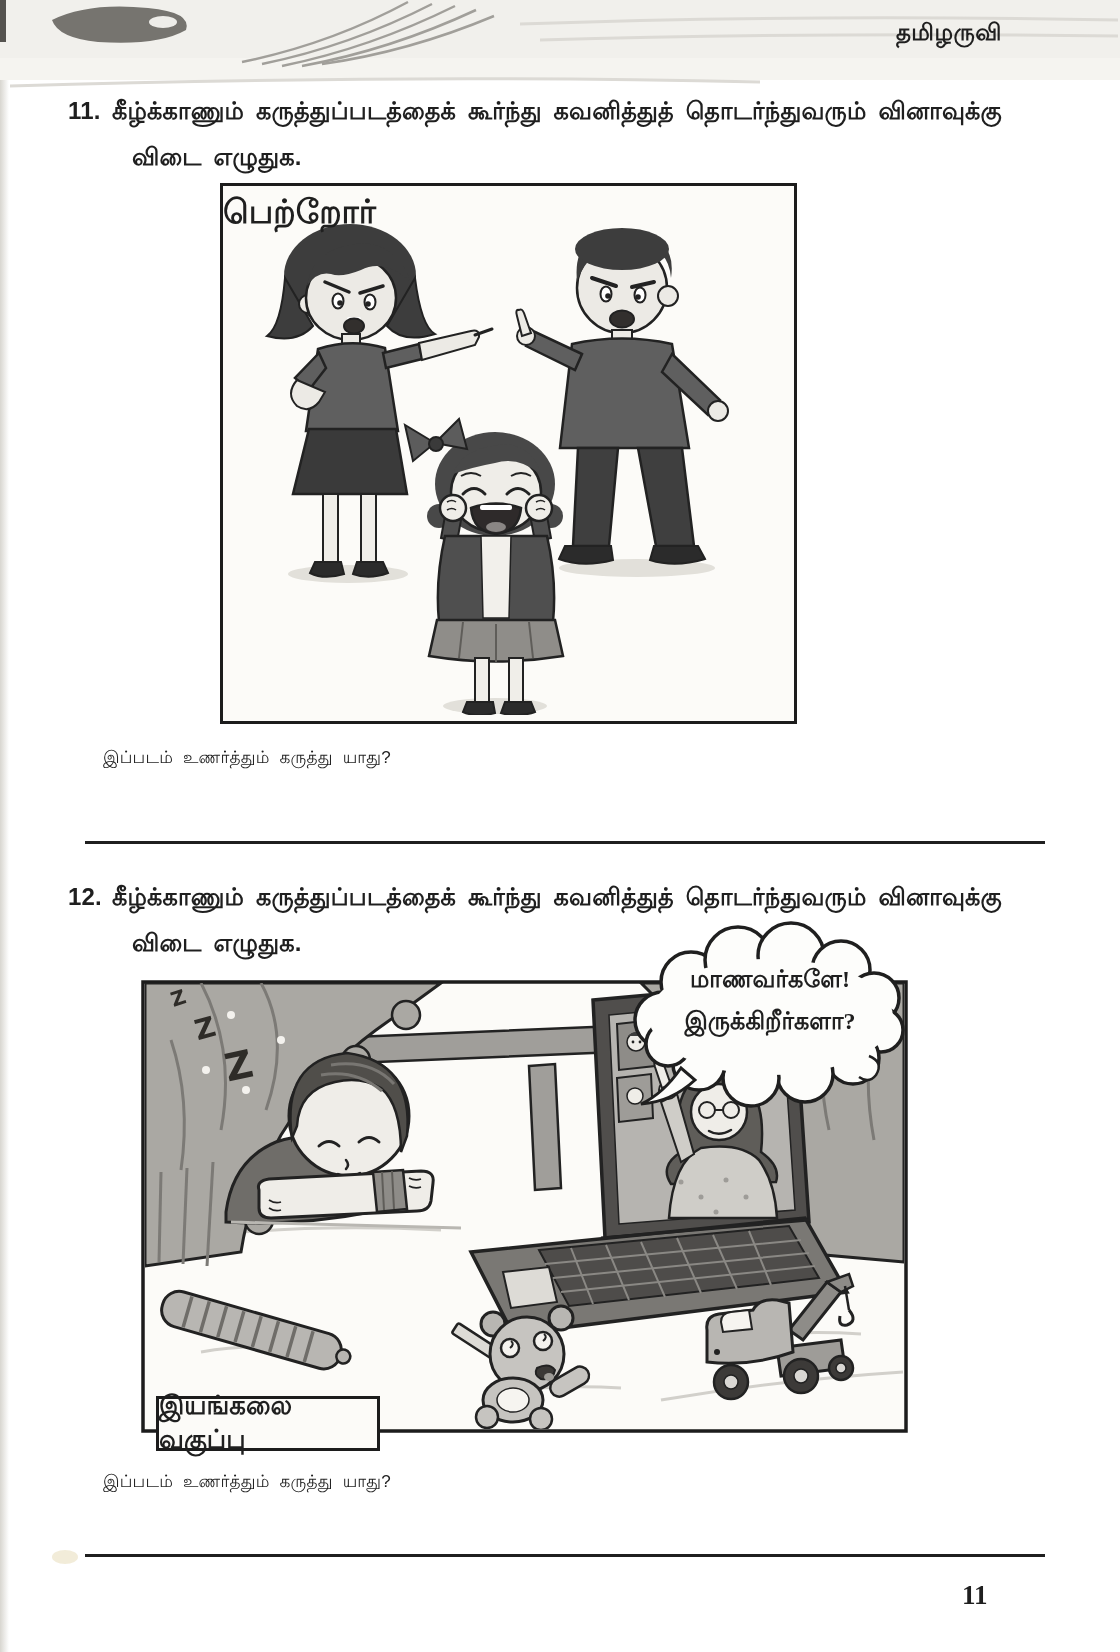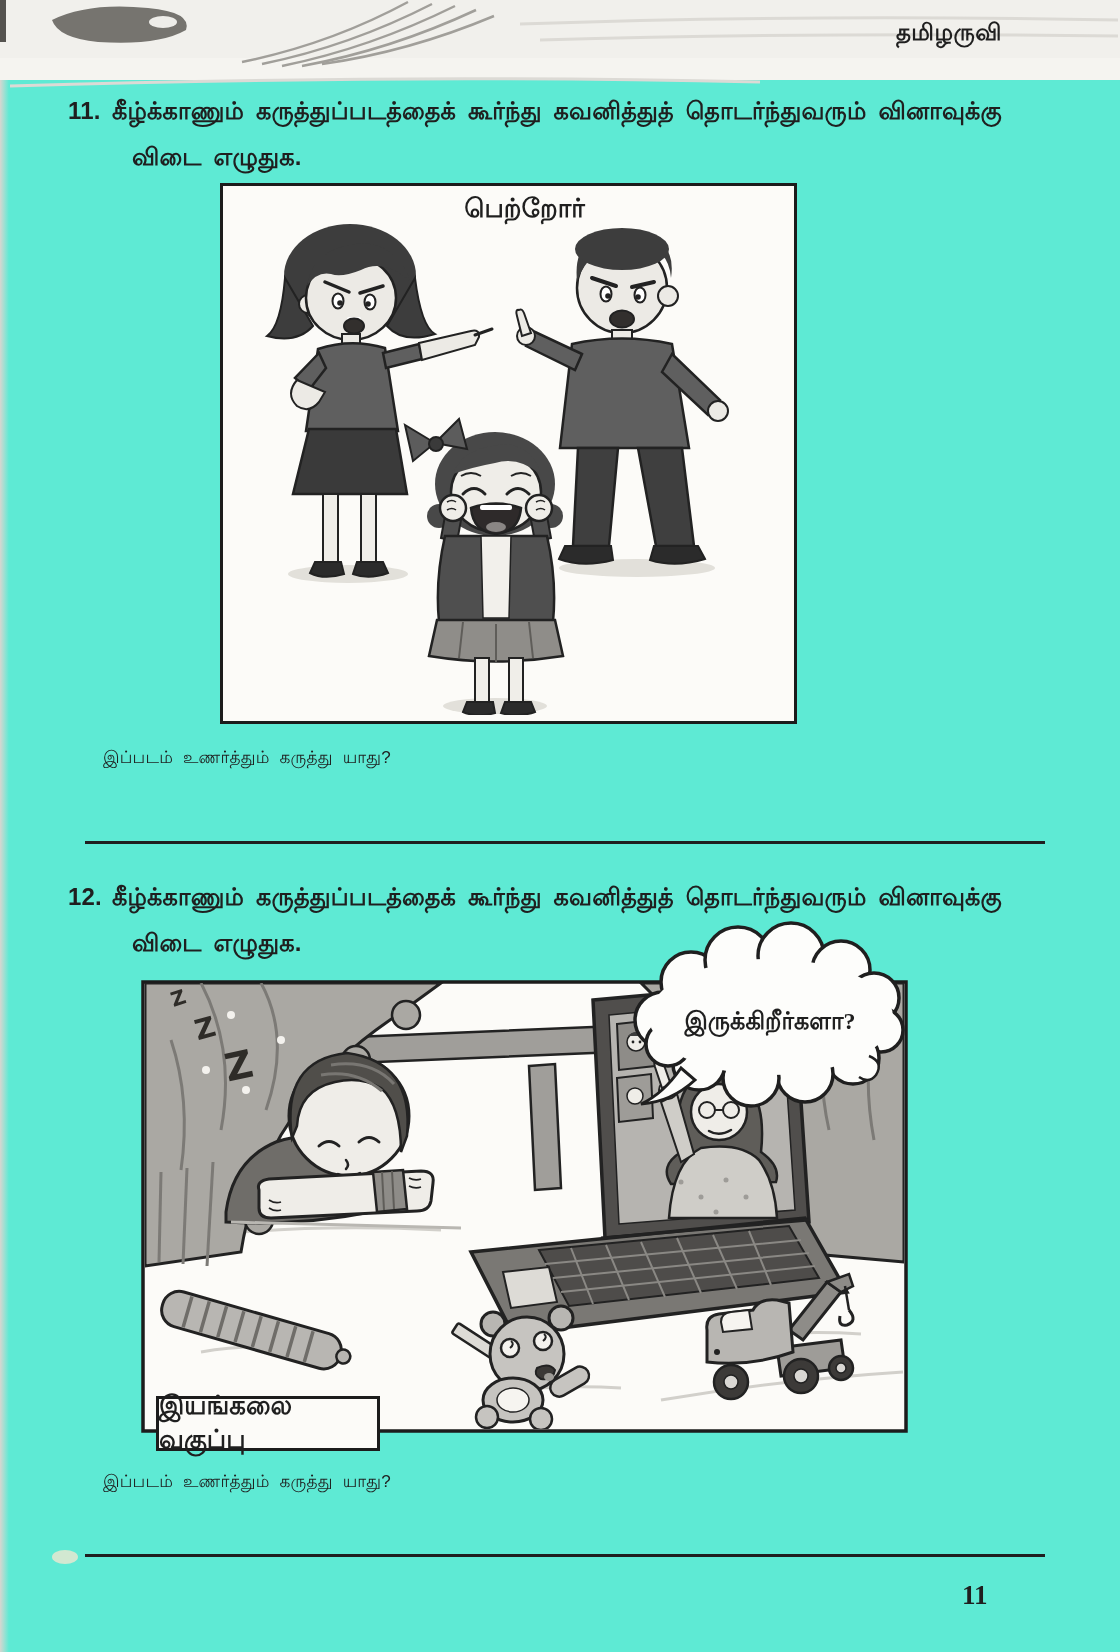--- a/index.html
+++ b/index.html
@@ -1,40 +1,40 @@
 <!DOCTYPE html>
 <html><head>
 <meta charset="utf-8">
 <style>
   html,body{margin:0;padding:0;background:#e9e7e2;}
   .page{
     position:relative;
     width:1120px;height:1652px;
     margin:0 auto;
-    background:#5eead4;
+    background:#ffffff;
     overflow:hidden;
     font-family:"Liberation Sans","DejaVu Sans",sans-serif;
     color:#1f1f1f;
   }
   .scan-edge{position:absolute;left:0;top:0;width:9px;height:100%;
     background:linear-gradient(90deg,#d8d6d0,rgba(216,214,208,0));}
   .deco-header{position:absolute;left:0;top:0;width:1120px;height:100px;}
   .page-header-title{position:absolute;top:20px;right:118px;font-size:23px;
     font-weight:700;letter-spacing:.5px;font-family:"Liberation Serif","DejaVu Serif",serif;}
   .q-block{position:absolute;left:68px;width:990px;font-size:24px;font-weight:700;
     line-height:46px;letter-spacing:.2px;word-spacing:5px;}
   .q-row{display:flex;}
   .q-num{width:44px;flex:none;}
   .q-text{flex:1;}
   .q-line2{margin-left:64px;}
   .figure-box{position:absolute;background:#fcfbf8;border:3px solid #1c1c1c;}
   .fig1{left:220px;top:183px;width:571px;height:535px;}
   .fig1 svg{position:absolute;left:0;top:0;}
-  .fig-label{position:absolute;left:0;width:100%;text-align:center;
-    font-family:"Liberation Serif","DejaVu Serif",serif;font-weight:700;font-size:26px;margin-left:16px;}
+  .fig-label{position:absolute;left:0;width:100%;text-align:left;
+    font-family:"Liberation Serif","DejaVu Serif",serif;font-weight:700;font-size:33px;}
   .fig1-top{top:8px;}
   .fig1-bottom{top:458px;}
   .question-line{position:absolute;left:103px;font-size:17px;font-weight:400;
     letter-spacing:.2px;word-spacing:5px;}
   .rule{position:absolute;left:85px;width:960px;height:3px;background:#1f1f1f;}
   .fig2-wrap{position:absolute;left:141px;top:920px;width:767px;height:513px;}
   .fig2-wrap svg{position:absolute;left:0;top:0;}
   .zzz{position:absolute;font-family:"DejaVu Sans",sans-serif;font-weight:800;color:#2e2c28;}
   .z1{left:30px;top:66px;font-size:20px;transform:rotate(-18deg);}
   .z2{left:54px;top:92px;font-size:28px;transform:rotate(-15deg);}
@@ -394,20 +394,21 @@
             <circle cx="527" cy="124" r="22"></circle>
         </g>
         <ellipse cx="630" cy="97" rx="122" ry="58" fill="#fdfdfb"></ellipse>
         <path d="M540,148 Q522,174 500,184 Q530,182 554,160 Z" fill="#fdfdfb" stroke="#1f1f1f" stroke-width="3"></path>
         <path d="M728,136 q15,6 7,19 q-7,9 -17,2" stroke="#1f1f1f" stroke-width="2.5" fill="#fdfdfb"></path>
       </g>
     </svg>
     <span class="zzz z1">Z</span>
     <span class="zzz z2">Z</span>
     <span class="zzz z3">Z</span>
+    <div class="bubble-line bl1">மாணவர்களே!</div>
     <div class="bubble-line bl2">இருக்கிறீர்களா?</div>
     <div class="fig2-caption">
       <span>இயங்கலை வகுப்பு</span>
     </div>
   </div>
 
   <div class="question-line" style="top:1472px;">இப்படம் உணர்த்தும் கருத்து யாது?</div>
 
   <div class="rule" style="top:1554px;"></div>
   <div class="smudge"></div>

